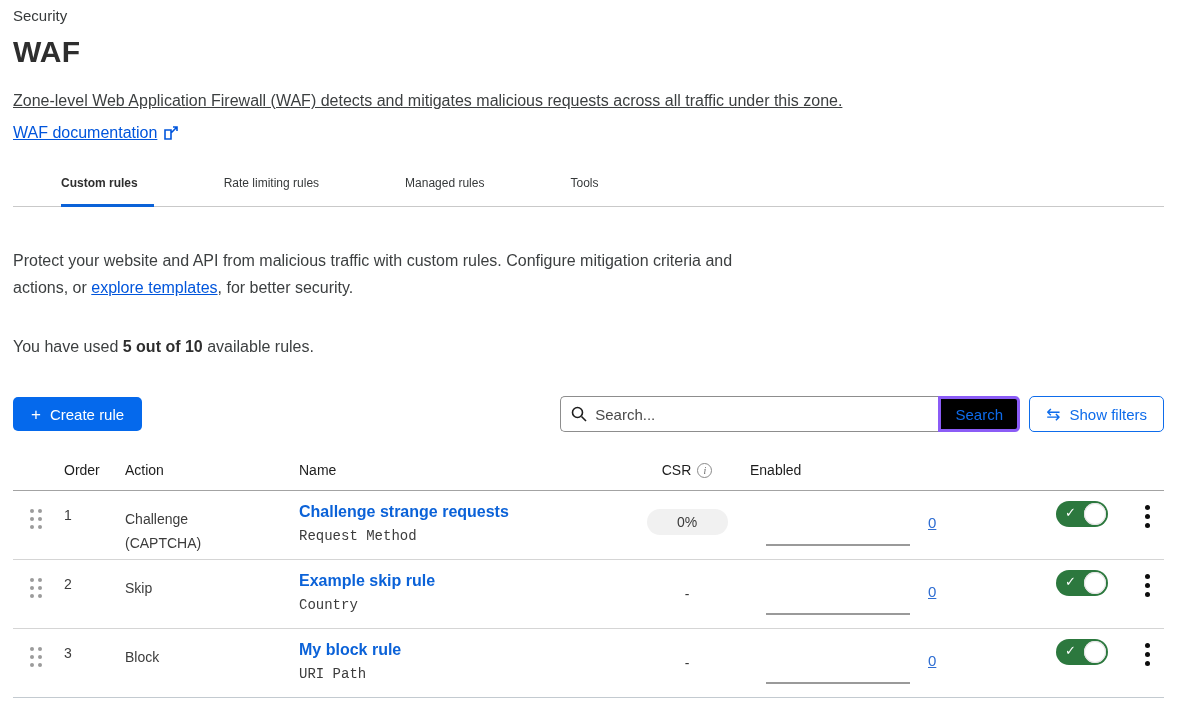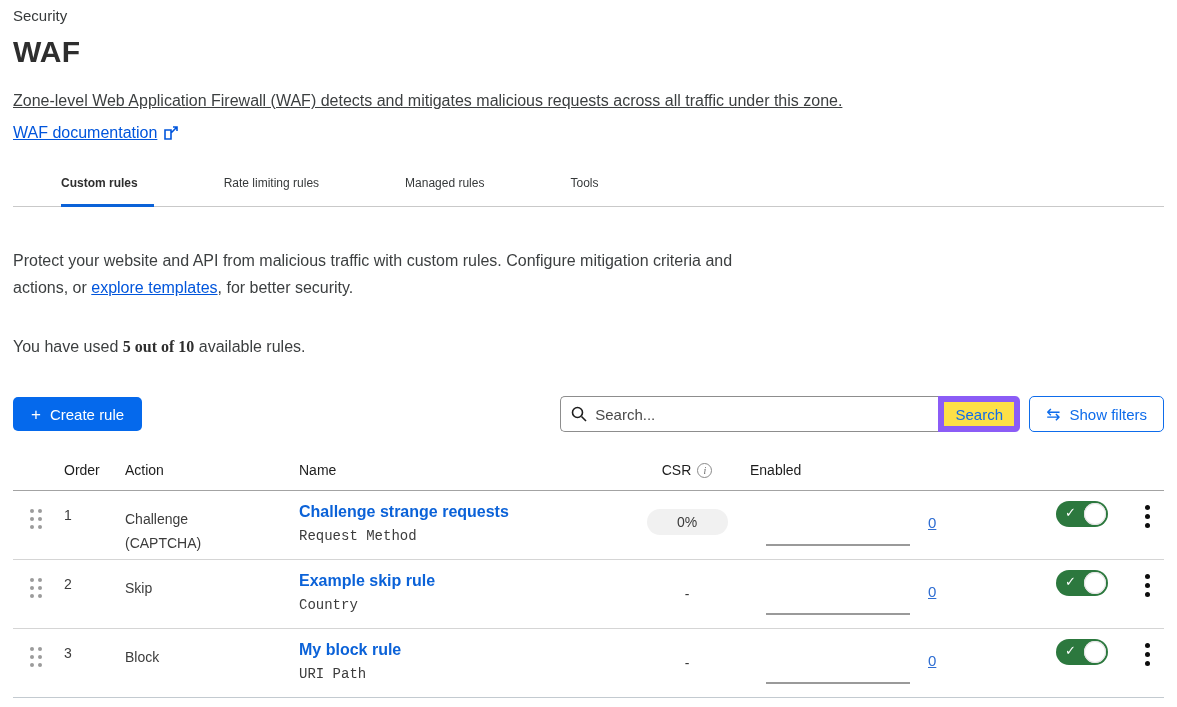--- a/index.html
+++ b/index.html
@@ -15,34 +15,34 @@
   .doc-link { font-size:16px; color:#0055dc; text-decoration:underline; cursor:pointer; }
   .ext-icon { width:14px; height:14px; display:inline-block; }
 
   .tabs { margin-top:34px; display:flex; border-bottom:1px solid #c9c9c9; width:1151px; }
   .tab { font-size:12px; color:#36393a; padding:0 16px 14px 0; margin-right:22px; cursor:pointer;margin-left:48px; }
   .tab.active { font-weight:700; color:#2e2e2e; border-bottom:3px solid #0b62d8; margin-bottom:-1px; }
 
   .intro { margin-top:40px; font-size:16px; line-height:27px; max-width:745px; color:#3c3f40; }
   .intro a { color:#0055dc; text-decoration:underline; cursor:pointer; }
   .usage { margin-top:37px; font-size:16px; color:#3c3f40; }
-  .usage b { color:#2e2e2e;font-family:Liberation Serif, serif; }
+  .usage b { color:#2e2e2e; }
 
   .toolbar { margin-top:40px; display:flex; align-items:center; width:1151px; }
   .create-btn { display:flex; align-items:center; gap:9px; background:#0569ec; color:#ffffff; border:none;
     border-radius:5px; height:34px; padding:0 18px; font-size:15px; font-family:inherit; cursor:pointer; }
   .create-btn .plus { font-size:17px; font-weight:400; line-height:1; }
   .toolbar-right { margin-left:auto; display:flex; align-items:stretch; height:36px; }
   .searchbox { display:flex; align-items:center; width:378px; border:1px solid #8d8d8d; border-right:none;
     border-radius:5px 0 0 5px; padding:15px 10px; background:#fff; }
   .searchbox svg { flex:0 0 auto; }
   .searchbox input { border:none; outline:none; font-size:15px; color:#3c3c3c; margin-left:8px; width:100%;
     font-family:inherit; background:transparent; }
   .searchbox input::placeholder { color:#4a4a4a; opacity:1; }
-  .search-btn { width:82px; border:6px solid #8b5cf6; background:#fde047; color:#0e6ceb; font-size:15px;
+  .search-btn { width:82px; border:3px solid #8b5cf6; background:#000000; color:#0e6ceb; font-size:15px;
     border-radius:0 5px 5px 0; font-family:inherit; cursor:pointer; }
   .filters-btn { margin-left:9px; display:flex; align-items:center; gap:9px; border:1px solid #0e6ceb; background:#fff;
     color:#0e6ceb; font-size:15px; border-radius:5px; padding:0 16px; font-family:inherit; cursor:pointer; }
   .filters-btn .swap { font-size:17px; line-height:1; }
 
   .rules-table { margin-top:20px; width:1151px; }
   .thead, .trow { display:grid; grid-template-columns:42px 57px 174px 1fr 100px 306px 80px 41px; }
   .thead { padding:10px 0 12px 0; border-bottom:1px solid #a3a3a3; font-size:14px; color:#1d1d1d; }
   .th { display:flex; align-items:center; }
   .th.order { padding-left:9px; }

